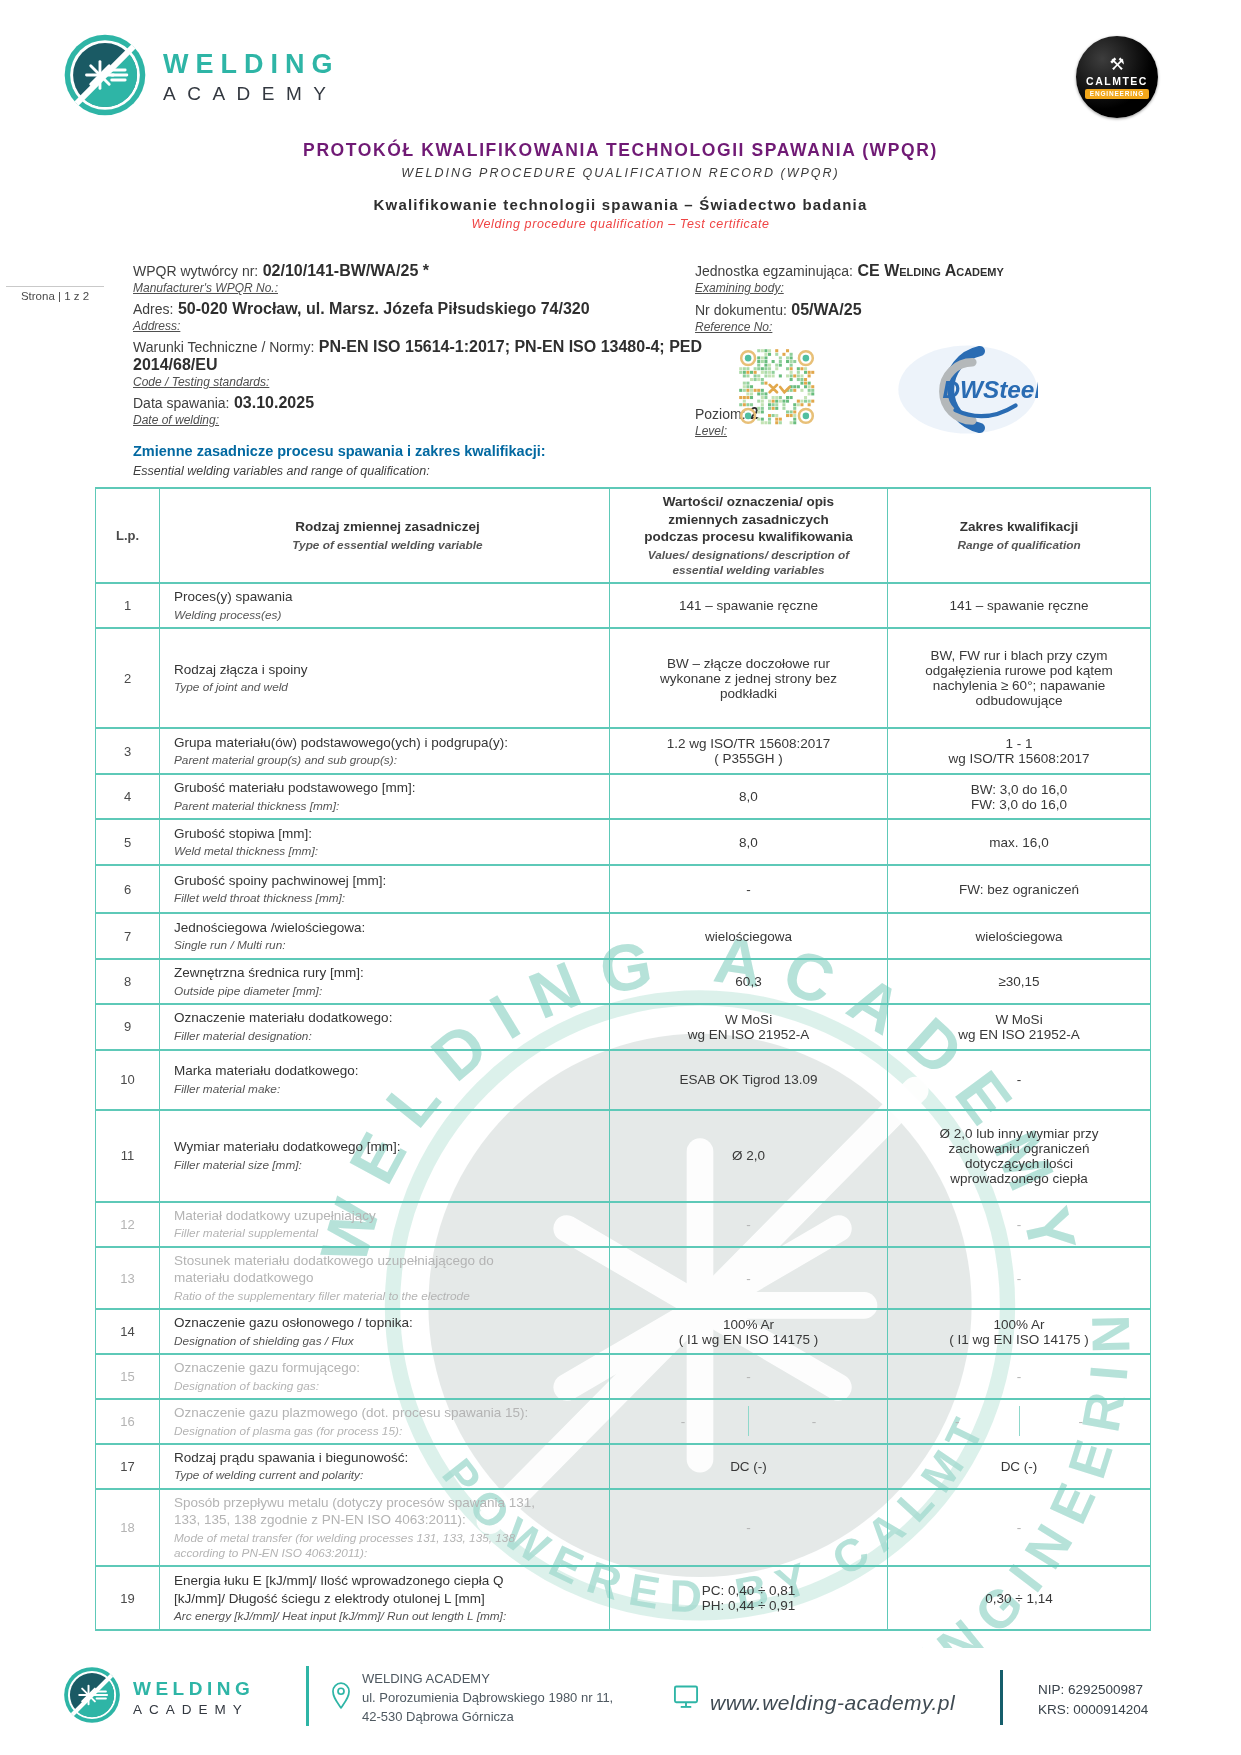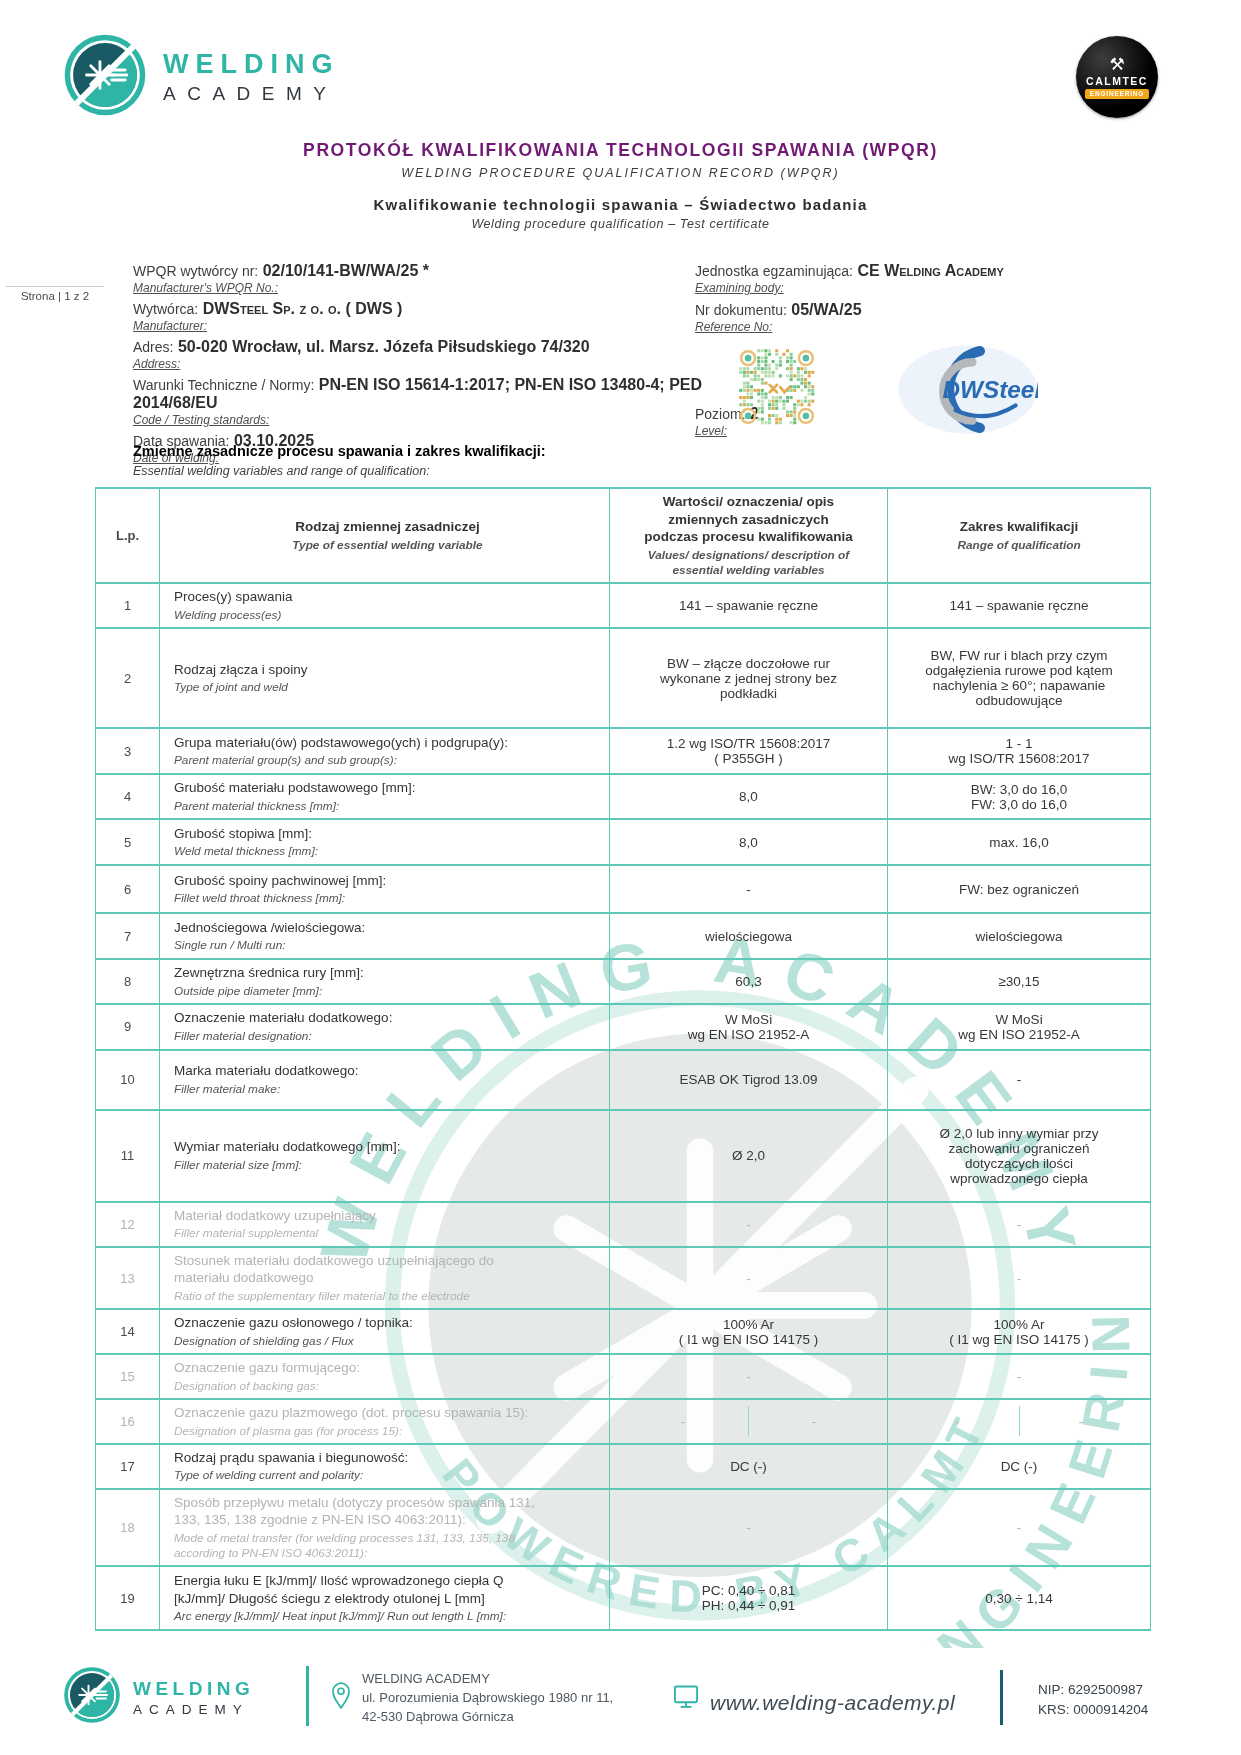--- a/index.html
+++ b/index.html
@@ -20,38 +20,38 @@
   }
   .ct-icon{color:#fff;font-size:17px;line-height:17px;font-family:"DejaVu Sans",sans-serif;}
   .ct-name{color:#fff;font-weight:bold;font-size:10.5px;letter-spacing:1.5px;margin-top:2px;}
   .ct-sub{background:#f2a71b;color:#fff;font-weight:bold;font-size:6.5px;letter-spacing:.8px;
     padding:1.5px 5px;border-radius:2px;margin-top:2px;}
   
   .title-block{position:absolute;left:0;top:140px;width:100%;text-align:center;}
   .t-pl{font-size:17.5px;font-weight:bold;letter-spacing:1.6px;color:#701a75;}
   .t-en{font-size:12.5px;font-style:italic;letter-spacing:2px;color:#3c3c3c;margin-top:5px;}
   .t-pl2{font-size:15px;font-weight:bold;letter-spacing:1.2px;color:#2e2e2e;margin-top:16px;}
-  .t-en2{font-size:12.5px;font-style:italic;letter-spacing:.6px;color:#404040;margin-top:4px;}
+  .t-en2{font-size:12.5px;font-style:italic;letter-spacing:.6px;color:#ef4444;margin-top:4px;}
   
   .page-marker{position:absolute;left:6px;top:286px;width:98px;border-top:1px solid #c9c9c9;
     padding-top:3px;font-size:11.5px;color:#4a4a4a;text-align:center;}
   
   .info{position:absolute;left:0;top:262px;width:1241px;height:230px;padding-left:40px;}
   .info .item{margin-bottom:5px;}
   .info .lab{font-size:14px;color:#3f3f3f;}
   .info .val{font-weight:bold;color:#2f2f2f;}
   .info .sub{font-size:12px;font-style:italic;color:#4f4f4f;margin-top:1px;text-decoration:underline;}
   .info-left{position:absolute;left:133px;top:0;width:575px;}
   .ir{position:absolute;left:695px;}
   .smallcaps{font-variant:small-caps;}
   .qr-box{position:absolute;left:735px;top:83px;width:84px;height:84px;}
   .dwsteel{position:absolute;left:888px;top:80px;}
   
   .section-h{position:absolute;left:133px;top:442px;}
-  .section-h .pl{font-size:14.5px;font-weight:bold;color:#000000;}
+  .section-h .pl{font-size:14.5px;font-weight:bold;color:#0369a1;}
   .section-h .en{font-size:12.5px;font-style:italic;color:#3f3f3f;margin-top:2px;}
   
   .watermark{position:absolute;left:290px;top:880px;z-index:0;pointer-events:none;}
   .watermark svg{overflow:visible;}
   
   .tbl-wrap{position:absolute;left:95px;top:487px;z-index:1;}
   table.main{border-collapse:collapse;width:1055px;table-layout:fixed;background:transparent;}
   table.main th,table.main td{
     border-left:1px solid #5ec9b8;border-right:1px solid #5ec9b8;
     border-top:2px solid #5ec9b8;border-bottom:2px solid #5ec9b8;
@@ -124,25 +124,20 @@
 </div>
 
 <div class="page-marker">Strona | 1 z 2</div>
 
 <div class="info">
   <div class="info-left">
     <div class="item">
       <span class="lab">WPQR wytwórcy nr:</span>
       <span class="val">02/10/141-BW/WA/25 *</span>
       <div class="sub">Manufacturer's WPQR No.:</div>
-    </div>
-    <div class="item">
-      <span class="lab">Wytwórca:</span>
-      <span class="val smallcaps">DWSteel Sp. z o. o.  ( DWS )</span>
-      <div class="sub">Manufacturer:</div>
     </div>
     <div class="item">
       <span class="lab">Adres:</span>
       <span class="val">50-020 Wrocław, ul. Marsz. Józefa Piłsudskiego 74/320</span>
       <div class="sub">Address:</div>
     </div>
     <div class="item">
       <span class="lab">Warunki Techniczne / Normy:</span>
       <span class="val">PN-EN ISO 15614-1:2017; PN-EN ISO 13480-4; PED 2014/68/EU</span>
       <div class="sub">Code / Testing standards:</div>

